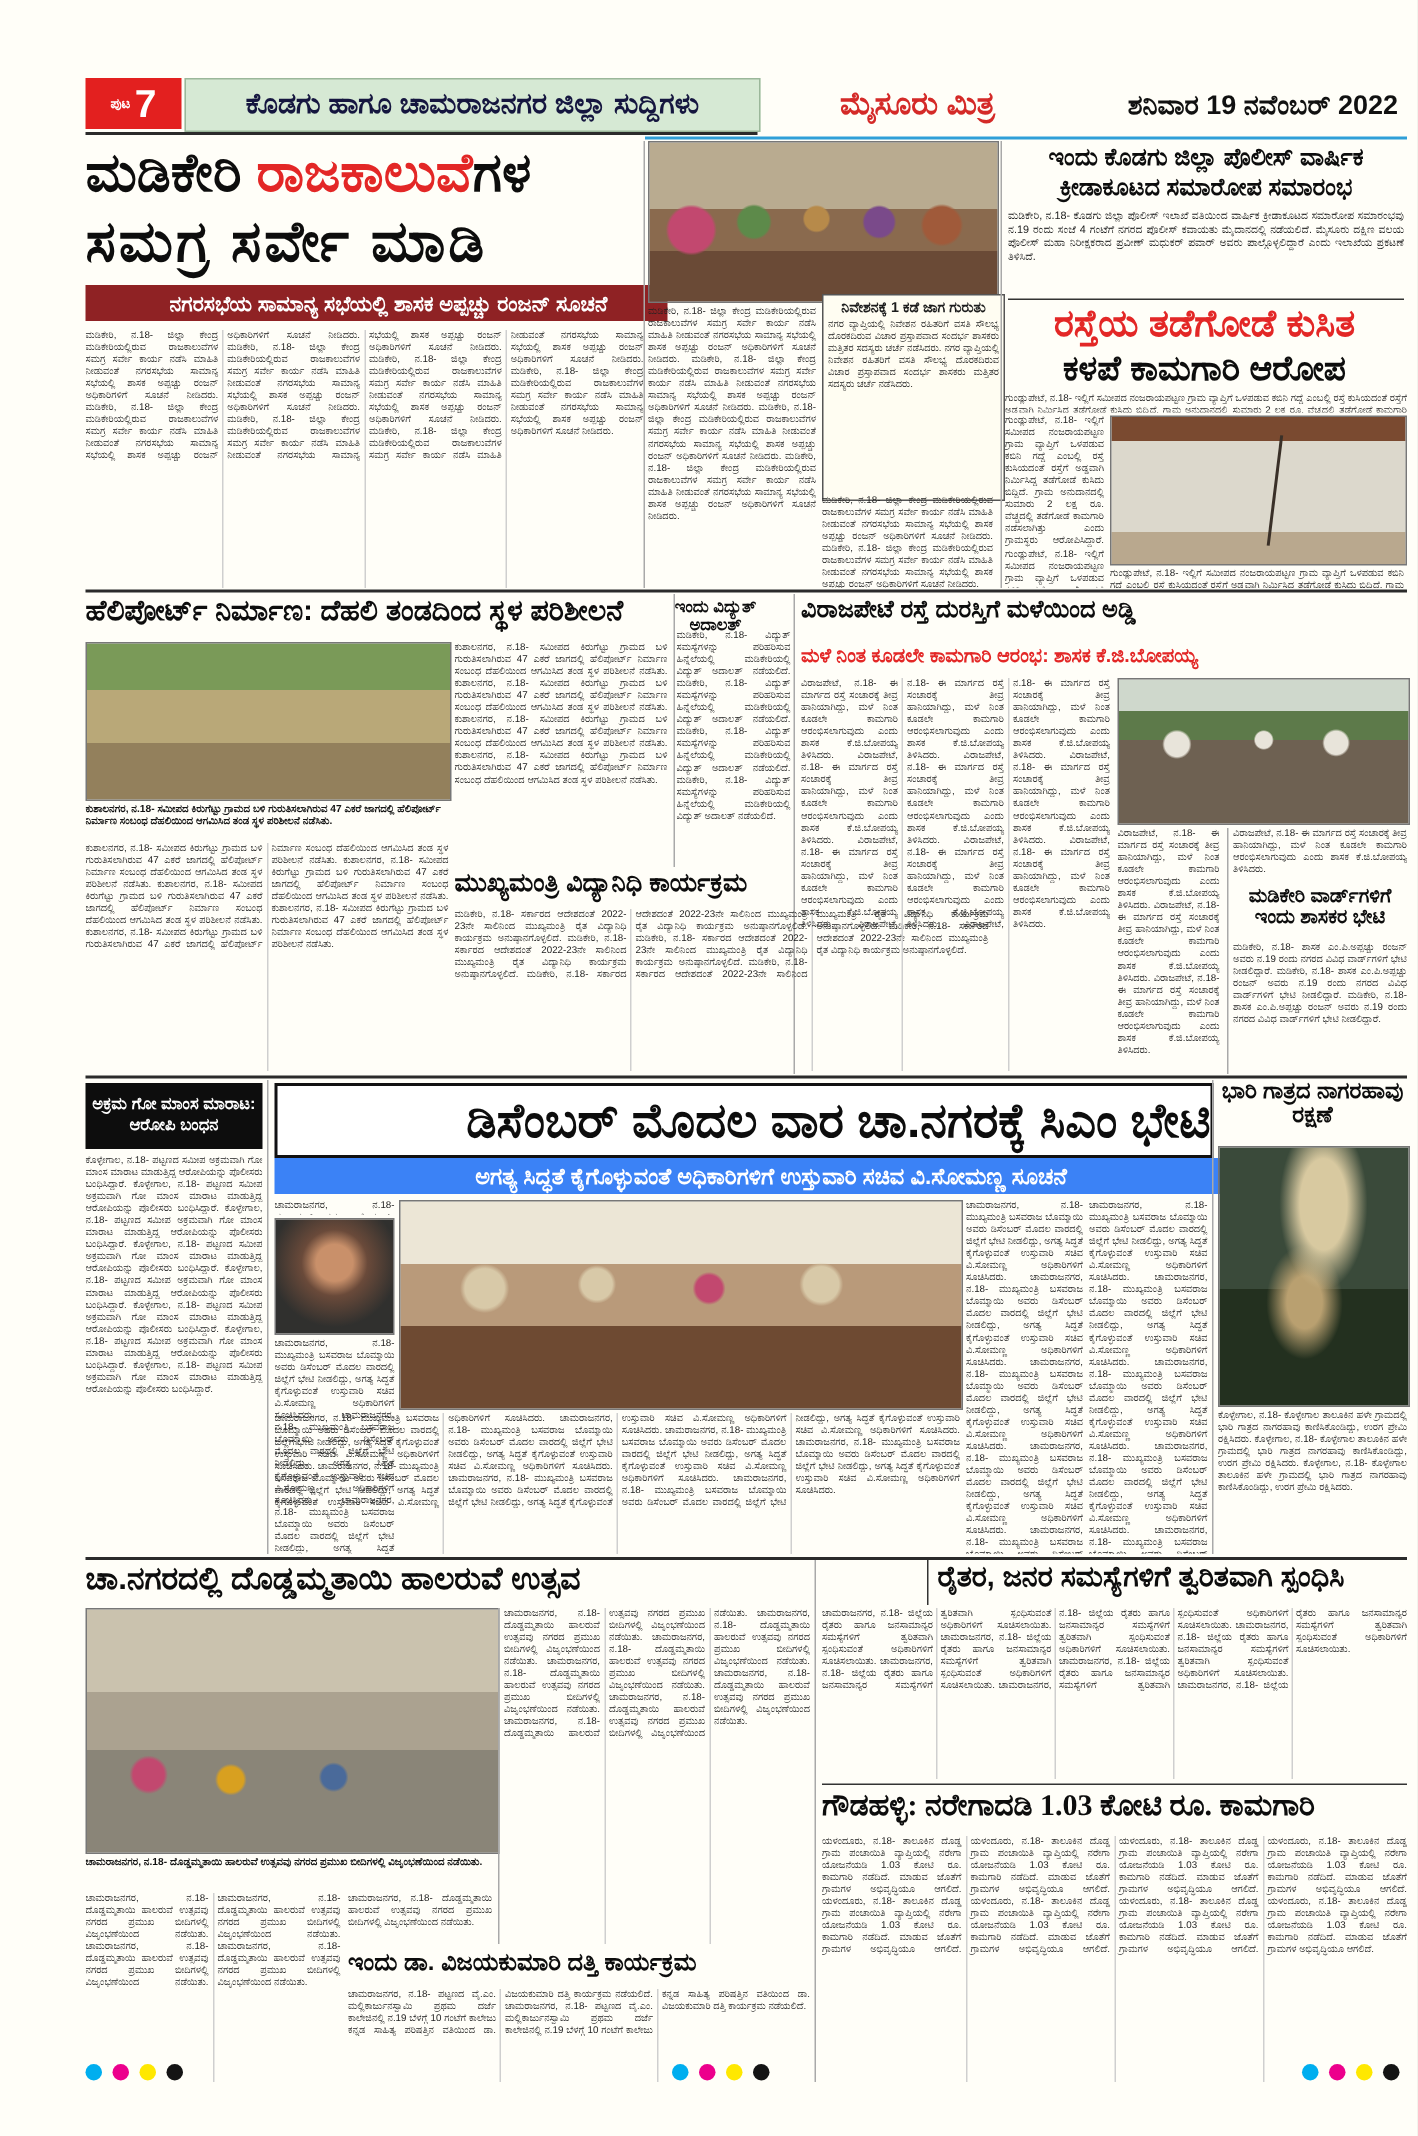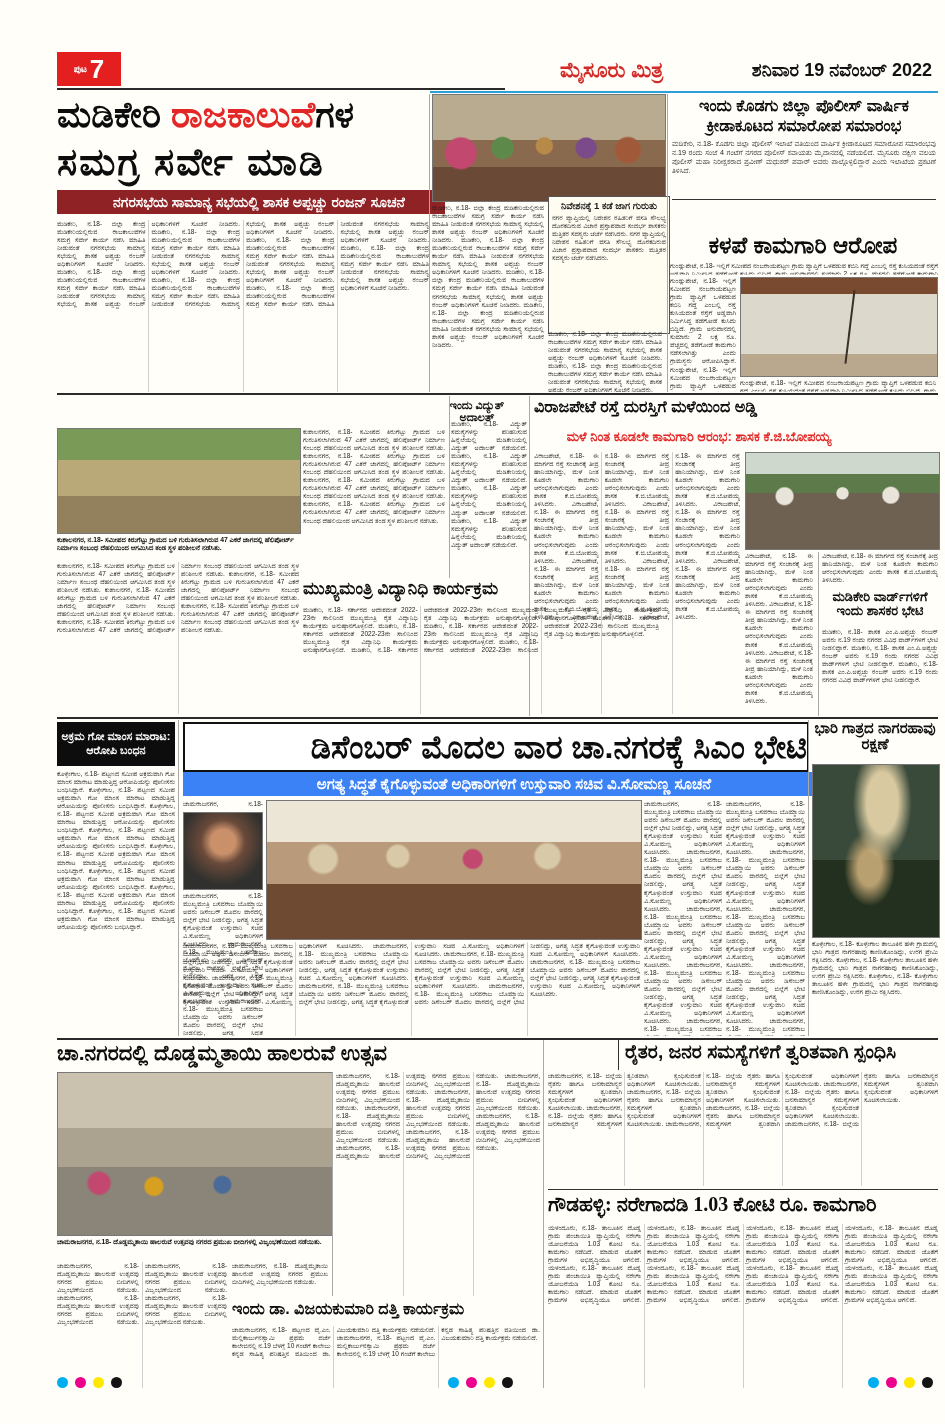--- a/index.html
+++ b/index.html
@@ -77,20 +77,21 @@
 </style>
 </head>
 <body>
 
 <div class="page">
 
   <div class="abs pgnum" style="left:57px;top:52px;width:64px;height:34px;">
     <span class="lbl">ಪುಟ</span>
     <span class="num">7</span>
   </div>
+  <div class="abs secstrip" style="left:123px;top:52px;width:382px;height:34px;">ಕೊಡಗು ಹಾಗೂ ಚಾಮರಾಜನಗರ ಜಿಲ್ಲಾ ಸುದ್ದಿಗಳು</div>
   <div class="abs masthead" style="left:560px;top:58px;width:160px;">ಮೈಸೂರು ಮಿತ್ರ</div>
   <div class="abs dateline" style="left:710px;top:60px;width:222px;">ಶನಿವಾರ 19 ನವೆಂಬರ್ 2022</div>
   <div class="abs hrule-bold" style="left:57px;top:88px;width:448px;"></div>
   <div class="abs bluerule" style="left:430px;top:91px;width:508px;"></div>
 
   <div class="abs hl" style="left:57px;top:96px;width:372px;font-size:36px;">
     <span>ಮಡಿಕೇರಿ </span><span class="red">ರಾಜಕಾಲುವೆ</span><span>ಗಳ</span>
   </div>
   <div class="abs hl" style="left:57px;top:142px;width:372px;font-size:38px;letter-spacing:2px;">ಸಮಗ್ರ ಸರ್ವೇ ಮಾಡಿ</div>
   <div class="abs barsub maroon" style="left:57px;top:190px;width:372px;height:24px;font-size:14px;">ನಗರಸಭೆಯ ಸಾಮಾನ್ಯ ಸಭೆಯಲ್ಲಿ ಶಾಸಕ ಅಪ್ಪಚ್ಚು ರಂಜನ್ ಸೂಚನೆ</div>
@@ -102,43 +103,45 @@
     <div class="t">ನಿವೇಶನಕ್ಕೆ 1 ಕಡೆ ಜಾಗ ಗುರುತು</div>
     <div class="bt" style="height:100px;">ನಗರ ವ್ಯಾಪ್ತಿಯಲ್ಲಿ ನಿವೇಶನ ರಹಿತರಿಗೆ ವಸತಿ ಸೌಲಭ್ಯ ದೊರಕದಿರುವ ವಿಚಾರ ಪ್ರಸ್ತಾಪವಾದ ಸಂದರ್ಭ ಶಾಸಕರು ಮತ್ತಿತರ ಸದಸ್ಯರು ಚರ್ಚೆ ನಡೆಸಿದರು.  ನಗರ ವ್ಯಾಪ್ತಿಯಲ್ಲಿ ನಿವೇಶನ ರಹಿತರಿಗೆ ವಸತಿ ಸೌಲಭ್ಯ ದೊರಕದಿರುವ ವಿಚಾರ ಪ್ರಸ್ತಾಪವಾದ ಸಂದರ್ಭ ಶಾಸಕರು ಮತ್ತಿತರ ಸದಸ್ಯರು ಚರ್ಚೆ ನಡೆಸಿದರು.  </div>
   </div>
   <div class="abs bt" style="left:548px;top:330px;width:114px;height:62px;">ಮಡಿಕೇರಿ, ನ.18- ಜಿಲ್ಲಾ ಕೇಂದ್ರ ಮಡಿಕೇರಿಯಲ್ಲಿರುವ ರಾಜಕಾಲುವೆಗಳ ಸಮಗ್ರ ಸರ್ವೇ ಕಾರ್ಯ ನಡೆಸಿ ಮಾಹಿತಿ ನೀಡುವಂತೆ ನಗರಸಭೆಯ ಸಾಮಾನ್ಯ ಸಭೆಯಲ್ಲಿ ಶಾಸಕ ಅಪ್ಪಚ್ಚು ರಂಜನ್ ಅಧಿಕಾರಿಗಳಿಗೆ ಸೂಚನೆ ನೀಡಿದರು.  ಮಡಿಕೇರಿ, ನ.18- ಜಿಲ್ಲಾ ಕೇಂದ್ರ ಮಡಿಕೇರಿಯಲ್ಲಿರುವ ರಾಜಕಾಲುವೆಗಳ ಸಮಗ್ರ ಸರ್ವೇ ಕಾರ್ಯ ನಡೆಸಿ ಮಾಹಿತಿ ನೀಡುವಂತೆ ನಗರಸಭೆಯ ಸಾಮಾನ್ಯ ಸಭೆಯಲ್ಲಿ ಶಾಸಕ ಅಪ್ಪಚ್ಚು ರಂಜನ್ ಅಧಿಕಾರಿಗಳಿಗೆ ಸೂಚನೆ ನೀಡಿದರು.  </div>
   <div class="abs vrule" style="left:429px;top:94px;height:298px;"></div>
   <div class="abs vrule" style="left:667px;top:94px;height:298px;"></div>
 
   <div class="abs hl ctr" style="left:672px;top:96px;width:264px;font-size:16px;line-height:1.25;">ಇಂದು ಕೊಡಗು ಜಿಲ್ಲಾ ಪೊಲೀಸ್ ವಾರ್ಷಿಕ ಕ್ರೀಡಾಕೂಟದ ಸಮಾರೋಪ ಸಮಾರಂಭ</div>
   <div class="abs bt bt-lg" style="left:672px;top:140px;width:264px;height:56px;">ಮಡಿಕೇರಿ, ನ.18- ಕೊಡಗು ಜಿಲ್ಲಾ ಪೊಲೀಸ್ ಇಲಾಖೆ ವತಿಯಿಂದ ವಾರ್ಷಿಕ ಕ್ರೀಡಾಕೂಟದ ಸಮಾರೋಪ ಸಮಾರಂಭವು ನ.19 ರಂದು ಸಂಜೆ 4 ಗಂಟೆಗೆ ನಗರದ ಪೊಲೀಸ್ ಕವಾಯತು ಮೈದಾನದಲ್ಲಿ ನಡೆಯಲಿದೆ. ಮೈಸೂರು ದಕ್ಷಿಣ ವಲಯ ಪೊಲೀಸ್ ಮಹಾ ನಿರೀಕ್ಷಕರಾದ ಪ್ರವೀಣ್ ಮಧುಕರ್ ಪವಾರ್ ಅವರು ಪಾಲ್ಗೊಳ್ಳಲಿದ್ದಾರೆ ಎಂದು ಇಲಾಖೆಯ ಪ್ರಕಟಣೆ ತಿಳಿಸಿದೆ.</div>
   <div class="abs hrule" style="left:672px;top:199px;width:264px;background:#333;"></div>
+  <div class="abs hl ctr red" style="left:668px;top:203px;width:270px;font-size:25px;">ರಸ್ತೆಯ ತಡೆಗೋಡೆ ಕುಸಿತ</div>
   <div class="abs hl ctr" style="left:668px;top:233px;width:270px;font-size:23px;">ಕಳಪೆ ಕಾಮಗಾರಿ ಆರೋಪ</div>
   <div class="abs bt" style="left:670px;top:262px;width:268px;height:13px;">ಗುಂಡ್ಲುಪೇಟೆ, ನ.18- ಇಲ್ಲಿಗೆ ಸಮೀಪದ ನಂಜರಾಯಪಟ್ಟಣ ಗ್ರಾಮ ವ್ಯಾಪ್ತಿಗೆ ಒಳಪಡುವ ಕಬಿನಿ ಗದ್ದೆ ಎಂಬಲ್ಲಿ ರಸ್ತೆ ಕುಸಿಯದಂತೆ ರಸ್ತೆಗೆ ಅಡ್ಡವಾಗಿ ನಿರ್ಮಿಸಿದ್ದ ತಡೆಗೋಡೆ ಕುಸಿದು ಬಿದ್ದಿದೆ. ಗ್ರಾಮ ಅನುದಾನದಲ್ಲಿ ಸುಮಾರು 2 ಲಕ್ಷ ರೂ. ವೆಚ್ಚದಲ್ಲಿ ತಡೆಗೋಡೆ ಕಾಮಗಾರಿ ನಡೆಸಲಾಗಿತ್ತು ಎಂದು ಗ್ರಾಮಸ್ಥರು ಆರೋಪಿಸಿದ್ದಾರೆ. </div>
   <div class="abs bt" style="left:670px;top:277px;width:66px;height:115px;">ಗುಂಡ್ಲುಪೇಟೆ, ನ.18- ಇಲ್ಲಿಗೆ ಸಮೀಪದ ನಂಜರಾಯಪಟ್ಟಣ ಗ್ರಾಮ ವ್ಯಾಪ್ತಿಗೆ ಒಳಪಡುವ ಕಬಿನಿ ಗದ್ದೆ ಎಂಬಲ್ಲಿ ರಸ್ತೆ ಕುಸಿಯದಂತೆ ರಸ್ತೆಗೆ ಅಡ್ಡವಾಗಿ ನಿರ್ಮಿಸಿದ್ದ ತಡೆಗೋಡೆ ಕುಸಿದು ಬಿದ್ದಿದೆ. ಗ್ರಾಮ ಅನುದಾನದಲ್ಲಿ ಸುಮಾರು 2 ಲಕ್ಷ ರೂ. ವೆಚ್ಚದಲ್ಲಿ ತಡೆಗೋಡೆ ಕಾಮಗಾರಿ ನಡೆಸಲಾಗಿತ್ತು ಎಂದು ಗ್ರಾಮಸ್ಥರು ಆರೋಪಿಸಿದ್ದಾರೆ.  ಗುಂಡ್ಲುಪೇಟೆ, ನ.18- ಇಲ್ಲಿಗೆ ಸಮೀಪದ ನಂಜರಾಯಪಟ್ಟಣ ಗ್ರಾಮ ವ್ಯಾಪ್ತಿಗೆ ಒಳಪಡುವ ಕಬಿನಿ ಗದ್ದೆ ಎಂಬಲ್ಲಿ ರಸ್ತೆ ಕುಸಿಯದಂತೆ ರಸ್ತೆಗೆ ಅಡ್ಡವಾಗಿ ನಿರ್ಮಿಸಿದ್ದ ತಡೆಗೋಡೆ ಕುಸಿದು ಬಿದ್ದಿದೆ. ಗ್ರಾಮ ಅನುದಾನದಲ್ಲಿ ಸುಮಾರು 2 ಲಕ್ಷ ರೂ. ವೆಚ್ಚದಲ್ಲಿ ತಡೆಗೋಡೆ ಕಾಮಗಾರಿ ನಡೆಸಲಾಗಿತ್ತು ಎಂದು ಗ್ರಾಮಸ್ಥರು ಆರೋಪಿಸಿದ್ದಾರೆ.  ಗುಂಡ್ಲುಪೇಟೆ, ನ.18- ಇಲ್ಲಿಗೆ ಸಮೀಪದ ನಂಜರಾಯಪಟ್ಟಣ ಗ್ರಾಮ ವ್ಯಾಪ್ತಿಗೆ ಒಳಪಡುವ ಕಬಿನಿ ಗದ್ದೆ ಎಂಬಲ್ಲಿ ರಸ್ತೆ ಕುಸಿಯದಂತೆ ರಸ್ತೆಗೆ ಅಡ್ಡವಾಗಿ ನಿರ್ಮಿಸಿದ್ದ ತಡೆಗೋಡೆ ಕುಸಿದು ಬಿದ್ದಿದೆ. ಗ್ರಾಮ ಅನುದಾನದಲ್ಲಿ ಸುಮಾರು 2 ಲಕ್ಷ ರೂ. ವೆಚ್ಚದಲ್ಲಿ ತಡೆಗೋಡೆ ಕಾಮಗಾರಿ ನಡೆಸಲಾಗಿತ್ತು ಎಂದು ಗ್ರಾಮಸ್ಥರು ಆರೋಪಿಸಿದ್ದಾರೆ.  </div>
   <div class="abs photo ph-wall" style="left:740px;top:277px;width:196px;height:98px;"></div>
   <div class="abs bt" style="left:740px;top:379px;width:196px;height:13px;">ಗುಂಡ್ಲುಪೇಟೆ, ನ.18- ಇಲ್ಲಿಗೆ ಸಮೀಪದ ನಂಜರಾಯಪಟ್ಟಣ ಗ್ರಾಮ ವ್ಯಾಪ್ತಿಗೆ ಒಳಪಡುವ ಕಬಿನಿ ಗದ್ದೆ ಎಂಬಲ್ಲಿ ರಸ್ತೆ ಕುಸಿಯದಂತೆ ರಸ್ತೆಗೆ ಅಡ್ಡವಾಗಿ ನಿರ್ಮಿಸಿದ್ದ ತಡೆಗೋಡೆ ಕುಸಿದು ಬಿದ್ದಿದೆ. ಗ್ರಾಮ ಅನುದಾನದಲ್ಲಿ ಸುಮಾರು 2 ಲಕ್ಷ ರೂ. ವೆಚ್ಚದಲ್ಲಿ ತಡೆಗೋಡೆ ಕಾಮಗಾರಿ ನಡೆಸಲಾಗಿತ್ತು ಎಂದು ಗ್ರಾಮಸ್ಥರು ಆರೋಪಿಸಿದ್ದಾರೆ. </div>
 
   <div class="abs hrule-bold" style="left:57px;top:393px;width:881px;"></div>
 
+  <div class="abs hl" style="left:57px;top:398px;width:388px;font-size:19px;">ಹೆಲಿಪೋರ್ಟ್ ನಿರ್ಮಾಣ: ದೆಹಲಿ ತಂಡದಿಂದ ಸ್ಥಳ ಪರಿಶೀಲನೆ</div>
   <div class="abs photo ph-field" style="left:57px;top:428px;width:242px;height:104px;"></div>
   <div class="abs bt" style="left:303px;top:428px;width:142px;height:148px;">ಕುಶಾಲನಗರ, ನ.18- ಸಮೀಪದ ಕಿರುಗೆಟ್ಟು ಗ್ರಾಮದ ಬಳಿ ಗುರುತಿಸಲಾಗಿರುವ 47 ಎಕರೆ ಜಾಗದಲ್ಲಿ ಹೆಲಿಪೋರ್ಟ್ ನಿರ್ಮಾಣ ಸಂಬಂಧ ದೆಹಲಿಯಿಂದ ಆಗಮಿಸಿದ ತಂಡ ಸ್ಥಳ ಪರಿಶೀಲನೆ ನಡೆಸಿತು.  ಕುಶಾಲನಗರ, ನ.18- ಸಮೀಪದ ಕಿರುಗೆಟ್ಟು ಗ್ರಾಮದ ಬಳಿ ಗುರುತಿಸಲಾಗಿರುವ 47 ಎಕರೆ ಜಾಗದಲ್ಲಿ ಹೆಲಿಪೋರ್ಟ್ ನಿರ್ಮಾಣ ಸಂಬಂಧ ದೆಹಲಿಯಿಂದ ಆಗಮಿಸಿದ ತಂಡ ಸ್ಥಳ ಪರಿಶೀಲನೆ ನಡೆಸಿತು.  ಕುಶಾಲನಗರ, ನ.18- ಸಮೀಪದ ಕಿರುಗೆಟ್ಟು ಗ್ರಾಮದ ಬಳಿ ಗುರುತಿಸಲಾಗಿರುವ 47 ಎಕರೆ ಜಾಗದಲ್ಲಿ ಹೆಲಿಪೋರ್ಟ್ ನಿರ್ಮಾಣ ಸಂಬಂಧ ದೆಹಲಿಯಿಂದ ಆಗಮಿಸಿದ ತಂಡ ಸ್ಥಳ ಪರಿಶೀಲನೆ ನಡೆಸಿತು.  ಕುಶಾಲನಗರ, ನ.18- ಸಮೀಪದ ಕಿರುಗೆಟ್ಟು ಗ್ರಾಮದ ಬಳಿ ಗುರುತಿಸಲಾಗಿರುವ 47 ಎಕರೆ ಜಾಗದಲ್ಲಿ ಹೆಲಿಪೋರ್ಟ್ ನಿರ್ಮಾಣ ಸಂಬಂಧ ದೆಹಲಿಯಿಂದ ಆಗಮಿಸಿದ ತಂಡ ಸ್ಥಳ ಪರಿಶೀಲನೆ ನಡೆಸಿತು.  </div>
   <div class="abs caption" style="left:57px;top:536px;width:242px;height:22px;">ಕುಶಾಲನಗರ, ನ.18- ಸಮೀಪದ ಕಿರುಗೆಟ್ಟು ಗ್ರಾಮದ ಬಳಿ ಗುರುತಿಸಲಾಗಿರುವ 47 ಎಕರೆ ಜಾಗದಲ್ಲಿ ಹೆಲಿಪೋರ್ಟ್ ನಿರ್ಮಾಣ ಸಂಬಂಧ ದೆಹಲಿಯಿಂದ ಆಗಮಿಸಿದ ತಂಡ ಸ್ಥಳ ಪರಿಶೀಲನೆ ನಡೆಸಿತು. </div>
   <div class="abs bt cols2" style="left:57px;top:562px;width:242px;height:152px;">ಕುಶಾಲನಗರ, ನ.18- ಸಮೀಪದ ಕಿರುಗೆಟ್ಟು ಗ್ರಾಮದ ಬಳಿ ಗುರುತಿಸಲಾಗಿರುವ 47 ಎಕರೆ ಜಾಗದಲ್ಲಿ ಹೆಲಿಪೋರ್ಟ್ ನಿರ್ಮಾಣ ಸಂಬಂಧ ದೆಹಲಿಯಿಂದ ಆಗಮಿಸಿದ ತಂಡ ಸ್ಥಳ ಪರಿಶೀಲನೆ ನಡೆಸಿತು.  ಕುಶಾಲನಗರ, ನ.18- ಸಮೀಪದ ಕಿರುಗೆಟ್ಟು ಗ್ರಾಮದ ಬಳಿ ಗುರುತಿಸಲಾಗಿರುವ 47 ಎಕರೆ ಜಾಗದಲ್ಲಿ ಹೆಲಿಪೋರ್ಟ್ ನಿರ್ಮಾಣ ಸಂಬಂಧ ದೆಹಲಿಯಿಂದ ಆಗಮಿಸಿದ ತಂಡ ಸ್ಥಳ ಪರಿಶೀಲನೆ ನಡೆಸಿತು.  ಕುಶಾಲನಗರ, ನ.18- ಸಮೀಪದ ಕಿರುಗೆಟ್ಟು ಗ್ರಾಮದ ಬಳಿ ಗುರುತಿಸಲಾಗಿರುವ 47 ಎಕರೆ ಜಾಗದಲ್ಲಿ ಹೆಲಿಪೋರ್ಟ್ ನಿರ್ಮಾಣ ಸಂಬಂಧ ದೆಹಲಿಯಿಂದ ಆಗಮಿಸಿದ ತಂಡ ಸ್ಥಳ ಪರಿಶೀಲನೆ ನಡೆಸಿತು.  ಕುಶಾಲನಗರ, ನ.18- ಸಮೀಪದ ಕಿರುಗೆಟ್ಟು ಗ್ರಾಮದ ಬಳಿ ಗುರುತಿಸಲಾಗಿರುವ 47 ಎಕರೆ ಜಾಗದಲ್ಲಿ ಹೆಲಿಪೋರ್ಟ್ ನಿರ್ಮಾಣ ಸಂಬಂಧ ದೆಹಲಿಯಿಂದ ಆಗಮಿಸಿದ ತಂಡ ಸ್ಥಳ ಪರಿಶೀಲನೆ ನಡೆಸಿತು.  ಕುಶಾಲನಗರ, ನ.18- ಸಮೀಪದ ಕಿರುಗೆಟ್ಟು ಗ್ರಾಮದ ಬಳಿ ಗುರುತಿಸಲಾಗಿರುವ 47 ಎಕರೆ ಜಾಗದಲ್ಲಿ ಹೆಲಿಪೋರ್ಟ್ ನಿರ್ಮಾಣ ಸಂಬಂಧ ದೆಹಲಿಯಿಂದ ಆಗಮಿಸಿದ ತಂಡ ಸ್ಥಳ ಪರಿಶೀಲನೆ ನಡೆಸಿತು.  </div>
 
   <div class="abs vrule" style="left:449px;top:396px;height:182px;"></div>
   <div class="abs vrule" style="left:529px;top:396px;height:320px;"></div>
   <div class="abs hl ctr" style="left:439px;top:400px;width:76px;font-size:11px;">ಇಂದು ವಿದ್ಯುತ್ ಅದಾಲತ್</div>
   <div class="abs bt" style="left:451px;top:420px;width:76px;height:156px;">ಮಡಿಕೇರಿ, ನ.18- ವಿದ್ಯುತ್ ಸಮಸ್ಯೆಗಳನ್ನು ಪರಿಹರಿಸುವ ಹಿನ್ನೆಲೆಯಲ್ಲಿ ಮಡಿಕೇರಿಯಲ್ಲಿ ವಿದ್ಯುತ್ ಅದಾಲತ್ ನಡೆಯಲಿದೆ.  ಮಡಿಕೇರಿ, ನ.18- ವಿದ್ಯುತ್ ಸಮಸ್ಯೆಗಳನ್ನು ಪರಿಹರಿಸುವ ಹಿನ್ನೆಲೆಯಲ್ಲಿ ಮಡಿಕೇರಿಯಲ್ಲಿ ವಿದ್ಯುತ್ ಅದಾಲತ್ ನಡೆಯಲಿದೆ.  ಮಡಿಕೇರಿ, ನ.18- ವಿದ್ಯುತ್ ಸಮಸ್ಯೆಗಳನ್ನು ಪರಿಹರಿಸುವ ಹಿನ್ನೆಲೆಯಲ್ಲಿ ಮಡಿಕೇರಿಯಲ್ಲಿ ವಿದ್ಯುತ್ ಅದಾಲತ್ ನಡೆಯಲಿದೆ.  ಮಡಿಕೇರಿ, ನ.18- ವಿದ್ಯುತ್ ಸಮಸ್ಯೆಗಳನ್ನು ಪರಿಹರಿಸುವ ಹಿನ್ನೆಲೆಯಲ್ಲಿ ಮಡಿಕೇರಿಯಲ್ಲಿ ವಿದ್ಯುತ್ ಅದಾಲತ್ ನಡೆಯಲಿದೆ.  </div>
 
   <div class="abs hl" style="left:303px;top:580px;width:356px;font-size:17px;">ಮುಖ್ಯಮಂತ್ರಿ ವಿದ್ಯಾನಿಧಿ ಕಾರ್ಯಕ್ರಮ</div>
   <div class="abs bt cols3" style="left:303px;top:606px;width:356px;height:108px;">ಮಡಿಕೇರಿ, ನ.18- ಸರ್ಕಾರದ ಆದೇಶದಂತೆ 2022-23ನೇ ಸಾಲಿನಿಂದ ಮುಖ್ಯಮಂತ್ರಿ ರೈತ ವಿದ್ಯಾನಿಧಿ ಕಾರ್ಯಕ್ರಮ ಅನುಷ್ಠಾನಗೊಳ್ಳಲಿದೆ.  ಮಡಿಕೇರಿ, ನ.18- ಸರ್ಕಾರದ ಆದೇಶದಂತೆ 2022-23ನೇ ಸಾಲಿನಿಂದ ಮುಖ್ಯಮಂತ್ರಿ ರೈತ ವಿದ್ಯಾನಿಧಿ ಕಾರ್ಯಕ್ರಮ ಅನುಷ್ಠಾನಗೊಳ್ಳಲಿದೆ.  ಮಡಿಕೇರಿ, ನ.18- ಸರ್ಕಾರದ ಆದೇಶದಂತೆ 2022-23ನೇ ಸಾಲಿನಿಂದ ಮುಖ್ಯಮಂತ್ರಿ ರೈತ ವಿದ್ಯಾನಿಧಿ ಕಾರ್ಯಕ್ರಮ ಅನುಷ್ಠಾನಗೊಳ್ಳಲಿದೆ.  ಮಡಿಕೇರಿ, ನ.18- ಸರ್ಕಾರದ ಆದೇಶದಂತೆ 2022-23ನೇ ಸಾಲಿನಿಂದ ಮುಖ್ಯಮಂತ್ರಿ ರೈತ ವಿದ್ಯಾನಿಧಿ ಕಾರ್ಯಕ್ರಮ ಅನುಷ್ಠಾನಗೊಳ್ಳಲಿದೆ.  ಮಡಿಕೇರಿ, ನ.18- ಸರ್ಕಾರದ ಆದೇಶದಂತೆ 2022-23ನೇ ಸಾಲಿನಿಂದ ಮುಖ್ಯಮಂತ್ರಿ ರೈತ ವಿದ್ಯಾನಿಧಿ ಕಾರ್ಯಕ್ರಮ ಅನುಷ್ಠಾನಗೊಳ್ಳಲಿದೆ.  ಮಡಿಕೇರಿ, ನ.18- ಸರ್ಕಾರದ ಆದೇಶದಂತೆ 2022-23ನೇ ಸಾಲಿನಿಂದ ಮುಖ್ಯಮಂತ್ರಿ ರೈತ ವಿದ್ಯಾನಿಧಿ ಕಾರ್ಯಕ್ರಮ ಅನುಷ್ಠಾನಗೊಳ್ಳಲಿದೆ.  </div>
 
   <div class="abs hl" style="left:534px;top:398px;width:330px;font-size:16px;">ವಿರಾಜಪೇಟೆ ರಸ್ತೆ ದುರಸ್ತಿಗೆ ಮಳೆಯಿಂದ ಅಡ್ಡಿ</div>
-  <div class="abs hl red" style="left:534px;top:430px;width:330px;font-size:13px;text-align:center;">ಮಳೆ ನಿಂತ ಕೂಡಲೇ ಕಾಮಗಾರಿ ಆರಂಭ: ಶಾಸಕ ಕೆ.ಜಿ.ಬೋಪಯ್ಯ</div>
+  <div class="abs hl red" style="left:534px;top:430px;width:330px;font-size:13px;">ಮಳೆ ನಿಂತ ಕೂಡಲೇ ಕಾಮಗಾರಿ ಆರಂಭ: ಶಾಸಕ ಕೆ.ಜಿ.ಬೋಪಯ್ಯ</div>
   <div class="abs photo ph-crowd" style="left:745px;top:452px;width:193px;height:96px;"></div>
   <div class="abs bt cols3" style="left:534px;top:452px;width:206px;height:262px;">ವಿರಾಜಪೇಟೆ, ನ.18- ಈ ಮಾರ್ಗದ ರಸ್ತೆ ಸಂಚಾರಕ್ಕೆ ತೀವ್ರ ಹಾನಿಯಾಗಿದ್ದು, ಮಳೆ ನಿಂತ ಕೂಡಲೇ ಕಾಮಗಾರಿ ಆರಂಭಿಸಲಾಗುವುದು ಎಂದು ಶಾಸಕ ಕೆ.ಜಿ.ಬೋಪಯ್ಯ ತಿಳಿಸಿದರು.  ವಿರಾಜಪೇಟೆ, ನ.18- ಈ ಮಾರ್ಗದ ರಸ್ತೆ ಸಂಚಾರಕ್ಕೆ ತೀವ್ರ ಹಾನಿಯಾಗಿದ್ದು, ಮಳೆ ನಿಂತ ಕೂಡಲೇ ಕಾಮಗಾರಿ ಆರಂಭಿಸಲಾಗುವುದು ಎಂದು ಶಾಸಕ ಕೆ.ಜಿ.ಬೋಪಯ್ಯ ತಿಳಿಸಿದರು.  ವಿರಾಜಪೇಟೆ, ನ.18- ಈ ಮಾರ್ಗದ ರಸ್ತೆ ಸಂಚಾರಕ್ಕೆ ತೀವ್ರ ಹಾನಿಯಾಗಿದ್ದು, ಮಳೆ ನಿಂತ ಕೂಡಲೇ ಕಾಮಗಾರಿ ಆರಂಭಿಸಲಾಗುವುದು ಎಂದು ಶಾಸಕ ಕೆ.ಜಿ.ಬೋಪಯ್ಯ ತಿಳಿಸಿದರು.  ವಿರಾಜಪೇಟೆ, ನ.18- ಈ ಮಾರ್ಗದ ರಸ್ತೆ ಸಂಚಾರಕ್ಕೆ ತೀವ್ರ ಹಾನಿಯಾಗಿದ್ದು, ಮಳೆ ನಿಂತ ಕೂಡಲೇ ಕಾಮಗಾರಿ ಆರಂಭಿಸಲಾಗುವುದು ಎಂದು ಶಾಸಕ ಕೆ.ಜಿ.ಬೋಪಯ್ಯ ತಿಳಿಸಿದರು.  ವಿರಾಜಪೇಟೆ, ನ.18- ಈ ಮಾರ್ಗದ ರಸ್ತೆ ಸಂಚಾರಕ್ಕೆ ತೀವ್ರ ಹಾನಿಯಾಗಿದ್ದು, ಮಳೆ ನಿಂತ ಕೂಡಲೇ ಕಾಮಗಾರಿ ಆರಂಭಿಸಲಾಗುವುದು ಎಂದು ಶಾಸಕ ಕೆ.ಜಿ.ಬೋಪಯ್ಯ ತಿಳಿಸಿದರು.  ವಿರಾಜಪೇಟೆ, ನ.18- ಈ ಮಾರ್ಗದ ರಸ್ತೆ ಸಂಚಾರಕ್ಕೆ ತೀವ್ರ ಹಾನಿಯಾಗಿದ್ದು, ಮಳೆ ನಿಂತ ಕೂಡಲೇ ಕಾಮಗಾರಿ ಆರಂಭಿಸಲಾಗುವುದು ಎಂದು ಶಾಸಕ ಕೆ.ಜಿ.ಬೋಪಯ್ಯ ತಿಳಿಸಿದರು.  ವಿರಾಜಪೇಟೆ, ನ.18- ಈ ಮಾರ್ಗದ ರಸ್ತೆ ಸಂಚಾರಕ್ಕೆ ತೀವ್ರ ಹಾನಿಯಾಗಿದ್ದು, ಮಳೆ ನಿಂತ ಕೂಡಲೇ ಕಾಮಗಾರಿ ಆರಂಭಿಸಲಾಗುವುದು ಎಂದು ಶಾಸಕ ಕೆ.ಜಿ.ಬೋಪಯ್ಯ ತಿಳಿಸಿದರು.  ವಿರಾಜಪೇಟೆ, ನ.18- ಈ ಮಾರ್ಗದ ರಸ್ತೆ ಸಂಚಾರಕ್ಕೆ ತೀವ್ರ ಹಾನಿಯಾಗಿದ್ದು, ಮಳೆ ನಿಂತ ಕೂಡಲೇ ಕಾಮಗಾರಿ ಆರಂಭಿಸಲಾಗುವುದು ಎಂದು ಶಾಸಕ ಕೆ.ಜಿ.ಬೋಪಯ್ಯ ತಿಳಿಸಿದರು.  ವಿರಾಜಪೇಟೆ, ನ.18- ಈ ಮಾರ್ಗದ ರಸ್ತೆ ಸಂಚಾರಕ್ಕೆ ತೀವ್ರ ಹಾನಿಯಾಗಿದ್ದು, ಮಳೆ ನಿಂತ ಕೂಡಲೇ ಕಾಮಗಾರಿ ಆರಂಭಿಸಲಾಗುವುದು ಎಂದು ಶಾಸಕ ಕೆ.ಜಿ.ಬೋಪಯ್ಯ ತಿಳಿಸಿದರು.  </div>
   <div class="abs bt" style="left:745px;top:552px;width:68px;height:162px;">ವಿರಾಜಪೇಟೆ, ನ.18- ಈ ಮಾರ್ಗದ ರಸ್ತೆ ಸಂಚಾರಕ್ಕೆ ತೀವ್ರ ಹಾನಿಯಾಗಿದ್ದು, ಮಳೆ ನಿಂತ ಕೂಡಲೇ ಕಾಮಗಾರಿ ಆರಂಭಿಸಲಾಗುವುದು ಎಂದು ಶಾಸಕ ಕೆ.ಜಿ.ಬೋಪಯ್ಯ ತಿಳಿಸಿದರು.  ವಿರಾಜಪೇಟೆ, ನ.18- ಈ ಮಾರ್ಗದ ರಸ್ತೆ ಸಂಚಾರಕ್ಕೆ ತೀವ್ರ ಹಾನಿಯಾಗಿದ್ದು, ಮಳೆ ನಿಂತ ಕೂಡಲೇ ಕಾಮಗಾರಿ ಆರಂಭಿಸಲಾಗುವುದು ಎಂದು ಶಾಸಕ ಕೆ.ಜಿ.ಬೋಪಯ್ಯ ತಿಳಿಸಿದರು.  ವಿರಾಜಪೇಟೆ, ನ.18- ಈ ಮಾರ್ಗದ ರಸ್ತೆ ಸಂಚಾರಕ್ಕೆ ತೀವ್ರ ಹಾನಿಯಾಗಿದ್ದು, ಮಳೆ ನಿಂತ ಕೂಡಲೇ ಕಾಮಗಾರಿ ಆರಂಭಿಸಲಾಗುವುದು ಎಂದು ಶಾಸಕ ಕೆ.ಜಿ.ಬೋಪಯ್ಯ ತಿಳಿಸಿದರು.  </div>
 
   <div class="abs vrule" style="left:818px;top:552px;height:164px;"></div>
   <div class="abs bt" style="left:822px;top:552px;width:116px;height:34px;">ವಿರಾಜಪೇಟೆ, ನ.18- ಈ ಮಾರ್ಗದ ರಸ್ತೆ ಸಂಚಾರಕ್ಕೆ ತೀವ್ರ ಹಾನಿಯಾಗಿದ್ದು, ಮಳೆ ನಿಂತ ಕೂಡಲೇ ಕಾಮಗಾರಿ ಆರಂಭಿಸಲಾಗುವುದು ಎಂದು ಶಾಸಕ ಕೆ.ಜಿ.ಬೋಪಯ್ಯ ತಿಳಿಸಿದರು. </div>
   <div class="abs hl ctr" style="left:822px;top:590px;width:116px;font-size:13px;">ಮಡಿಕೇರಿ ವಾರ್ಡ್‌ಗಳಿಗೆ ಇಂದು ಶಾಸಕರ ಭೇಟಿ</div>
   <div class="abs bt" style="left:822px;top:628px;width:116px;height:86px;">ಮಡಿಕೇರಿ, ನ.18- ಶಾಸಕ ಎಂ.ಪಿ.ಅಪ್ಪಚ್ಚು ರಂಜನ್ ಅವರು ನ.19 ರಂದು ನಗರದ ವಿವಿಧ ವಾರ್ಡ್‌ಗಳಿಗೆ ಭೇಟಿ ನೀಡಲಿದ್ದಾರೆ.  ಮಡಿಕೇರಿ, ನ.18- ಶಾಸಕ ಎಂ.ಪಿ.ಅಪ್ಪಚ್ಚು ರಂಜನ್ ಅವರು ನ.19 ರಂದು ನಗರದ ವಿವಿಧ ವಾರ್ಡ್‌ಗಳಿಗೆ ಭೇಟಿ ನೀಡಲಿದ್ದಾರೆ.  ಮಡಿಕೇರಿ, ನ.18- ಶಾಸಕ ಎಂ.ಪಿ.ಅಪ್ಪಚ್ಚು ರಂಜನ್ ಅವರು ನ.19 ರಂದು ನಗರದ ವಿವಿಧ ವಾರ್ಡ್‌ಗಳಿಗೆ ಭೇಟಿ ನೀಡಲಿದ್ದಾರೆ.  </div>
 
   <div class="abs hrule-bold" style="left:57px;top:717px;width:881px;"></div>

